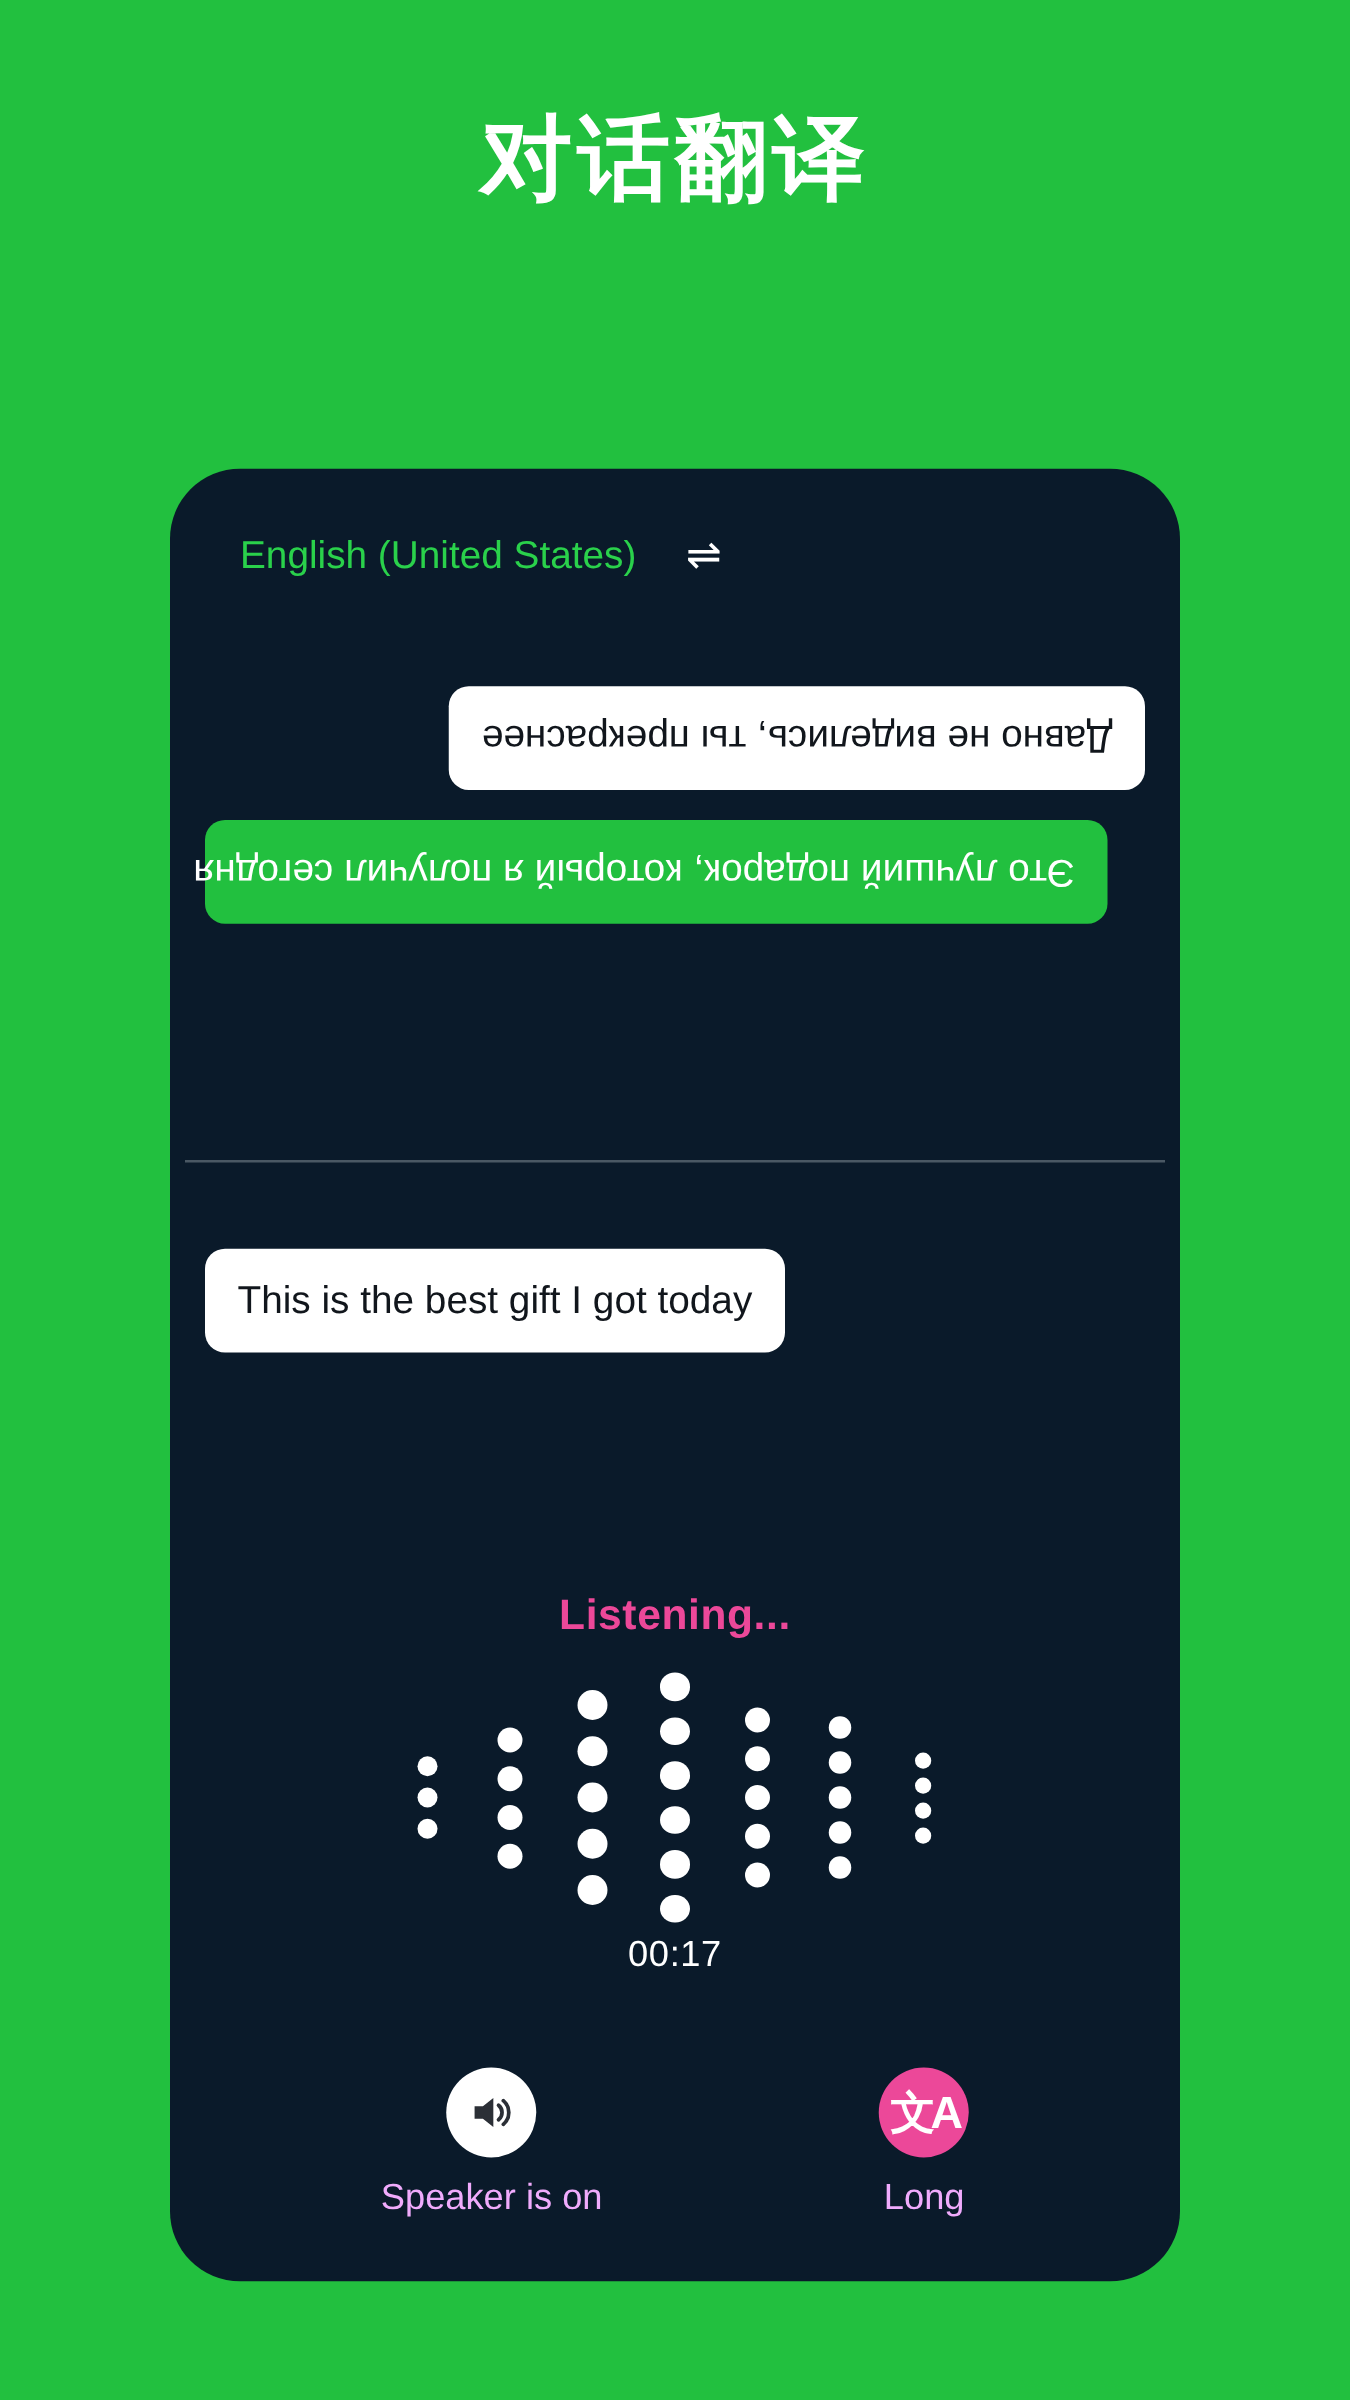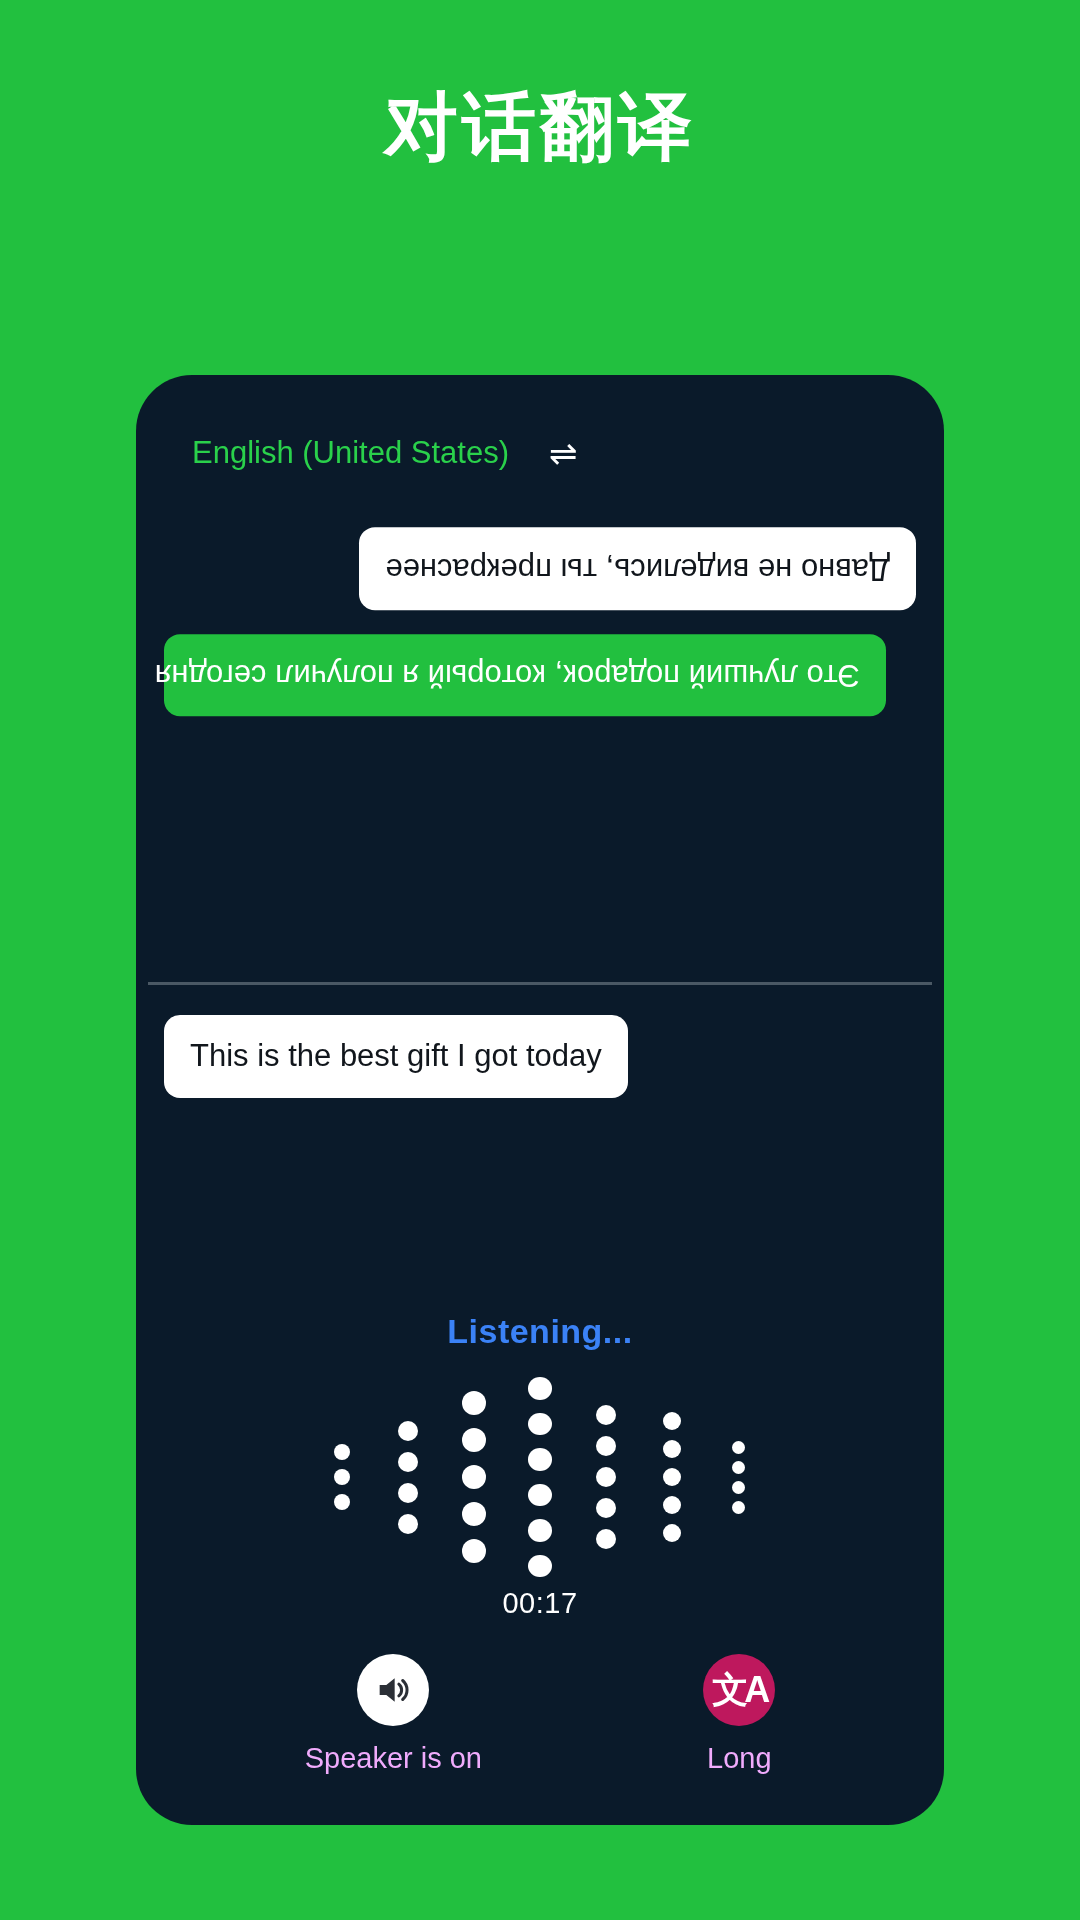--- a/index.html
+++ b/index.html
@@ -33,20 +33,21 @@
     position: absolute;
     left: 136px;
     top: 375px;
     width: 808px;
     height: 1450px;
     background: #0a1a2a;
     border-radius: 56px;
     overflow: hidden;
     display: flex;
     flex-direction: column;
+    gap: 39px;
   }
 
   
   .lang-bar {
     display: flex;
     align-items: center;
     justify-content: flex-start;
     padding: 42px 0 0 56px;
     gap: 34px;
     height: 118px;
@@ -109,21 +110,21 @@
   
   .listen-area {
     flex: 1;
     display: flex;
     flex-direction: column;
     align-items: center;
     justify-content: flex-start;
     padding-top: 40px;
   }
   .listening-label {
-    color: #3b82f6;
+    color: #ec4899;
     font-size: 34px;
     font-weight: bold;
     letter-spacing: .5px;
   }
   .waveform {
     display: flex;
     align-items: center;
     justify-content: center;
     gap: 0;
     height: 200px;
@@ -166,21 +167,21 @@
   }
   .action-circle {
     width: 72px;
     height: 72px;
     border-radius: 50%;
     display: flex;
     align-items: center;
     justify-content: center;
   }
   .action-circle.white { background: #ffffff; }
-  .action-circle.red   { background: #be185d; }
+  .action-circle.red   { background: #ec4899; }
   .action-label {
     color: #f0abfc;
     font-size: 29px;
     white-space: nowrap;
   }
   .tr-glyph {
     color: #ffffff;
     font-size: 36px;
     font-weight: bold;
     line-height: 1;

